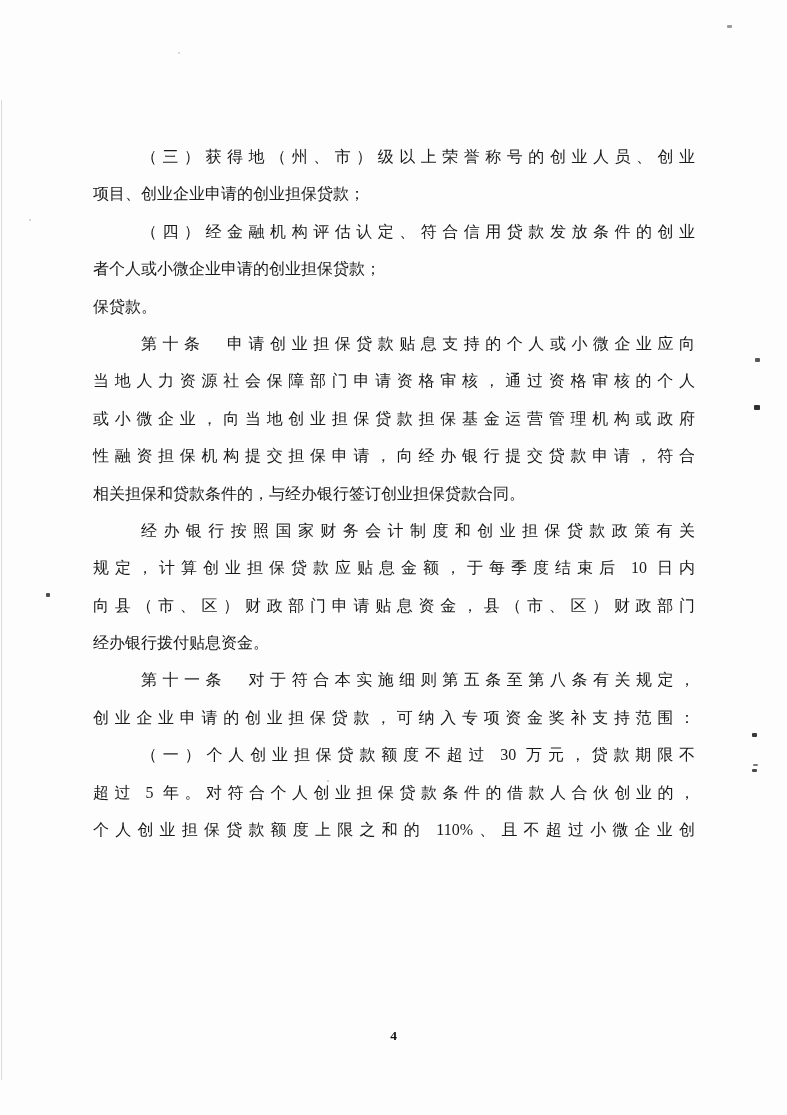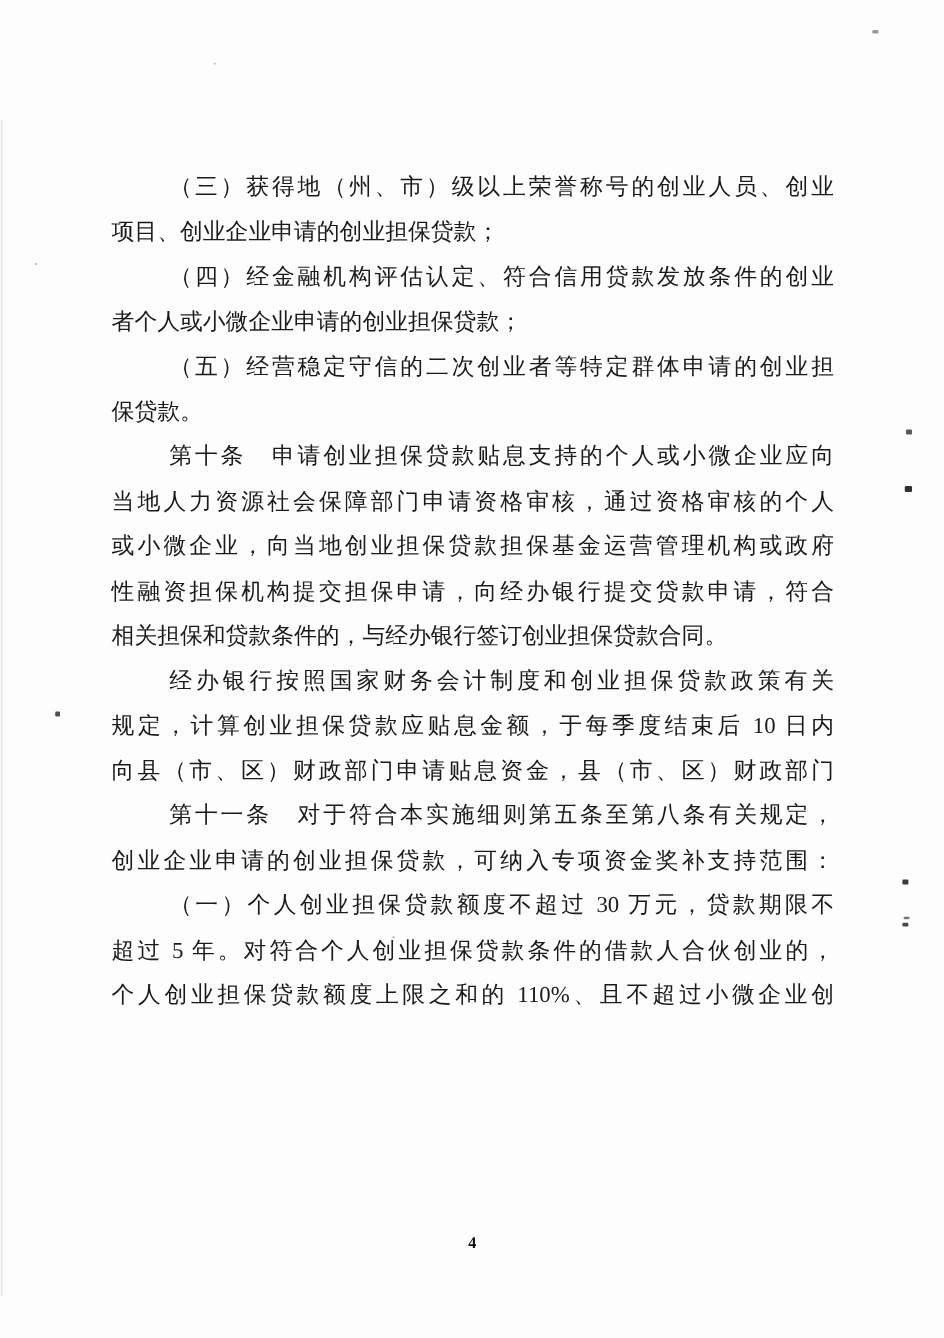--- a/index.html
+++ b/index.html
@@ -14,21 +14,21 @@
   }
   .content {
     position: absolute;
     left: 93px;
     top: 138px;
     width: 602px;
   }
   .line {
     height: 37.4px;
     line-height: 37.4px;
-    font-size: 19px;
+    font-size: 16px;
     letter-spacing: 0;
     color: #1a1a1a;
     text-align: left;
   }
   .line.justify {
     text-align: justify;
     text-align-last: justify;
   }
   .line.indent {
     text-indent: 48px;
@@ -59,30 +59,30 @@
 </head>
 <body>
 
 <div class="page" style="background: rgb(253, 253, 253);">
   <div class="edge-line"></div>
   <div class="content" style="color: rgb(26, 26, 26);">
       <div class="line indent justify">（三）获得地（州、市）级以上荣誉称号的创业人员、创业</div>
       <div class="line">项目、创业企业申请的创业担保贷款；</div>
       <div class="line indent justify">（四）经金融机构评估认定、符合信用贷款发放条件的创业</div>
       <div class="line">者个人或小微企业申请的创业担保贷款；</div>
-      <div class="line indent justify">（五）经营稳定守信的二次创业者等特定群体申请的创业担</div>
       <div class="line">保贷款。</div>
       <div class="line indent justify">第十条　申请创业担保贷款贴息支持的个人或小微企业应向</div>
       <div class="line justify">当地人力资源社会保障部门申请资格审核，通过资格审核的个人</div>
       <div class="line justify">或小微企业，向当地创业担保贷款担保基金运营管理机构或政府</div>
       <div class="line justify">性融资担保机构提交担保申请，向经办银行提交贷款申请，符合</div>
       <div class="line">相关担保和贷款条件的，与经办银行签订创业担保贷款合同。</div>
       <div class="line indent justify">经办银行按照国家财务会计制度和创业担保贷款政策有关</div>
       <div class="line justify">规定，计算创业担保贷款应贴息金额，于每季度结束后 10 日内</div>
       <div class="line justify">向县（市、区）财政部门申请贴息资金，县（市、区）财政部门</div>
+      <div class="line">经办银行拨付贴息资金。</div>
       <div class="line indent justify">第十一条　对于符合本实施细则第五条至第八条有关规定，</div>
       <div class="line justify">创业企业申请的创业担保贷款，可纳入专项资金奖补支持范围：</div>
       <div class="line indent justify">（一）个人创业担保贷款额度不超过 30 万元，贷款期限不</div>
       <div class="line justify">超过 5 年。对符合个人创业担保贷款条件的借款人合伙创业的，</div>
       <div class="line justify">个人创业担保贷款额度上限之和的 110%、且不超过小微企业创</div>
     </div>
   <div class="page-number">4</div>
   <div id="specks">
       <div class="speck" style="left: 727px; top: 25px; width: 5px; height: 3px; background: rgb(154, 154, 154);"></div>
       <div class="speck" style="left: 755px; top: 358px; width: 5px; height: 4px; background: rgb(90, 90, 90);"></div>

